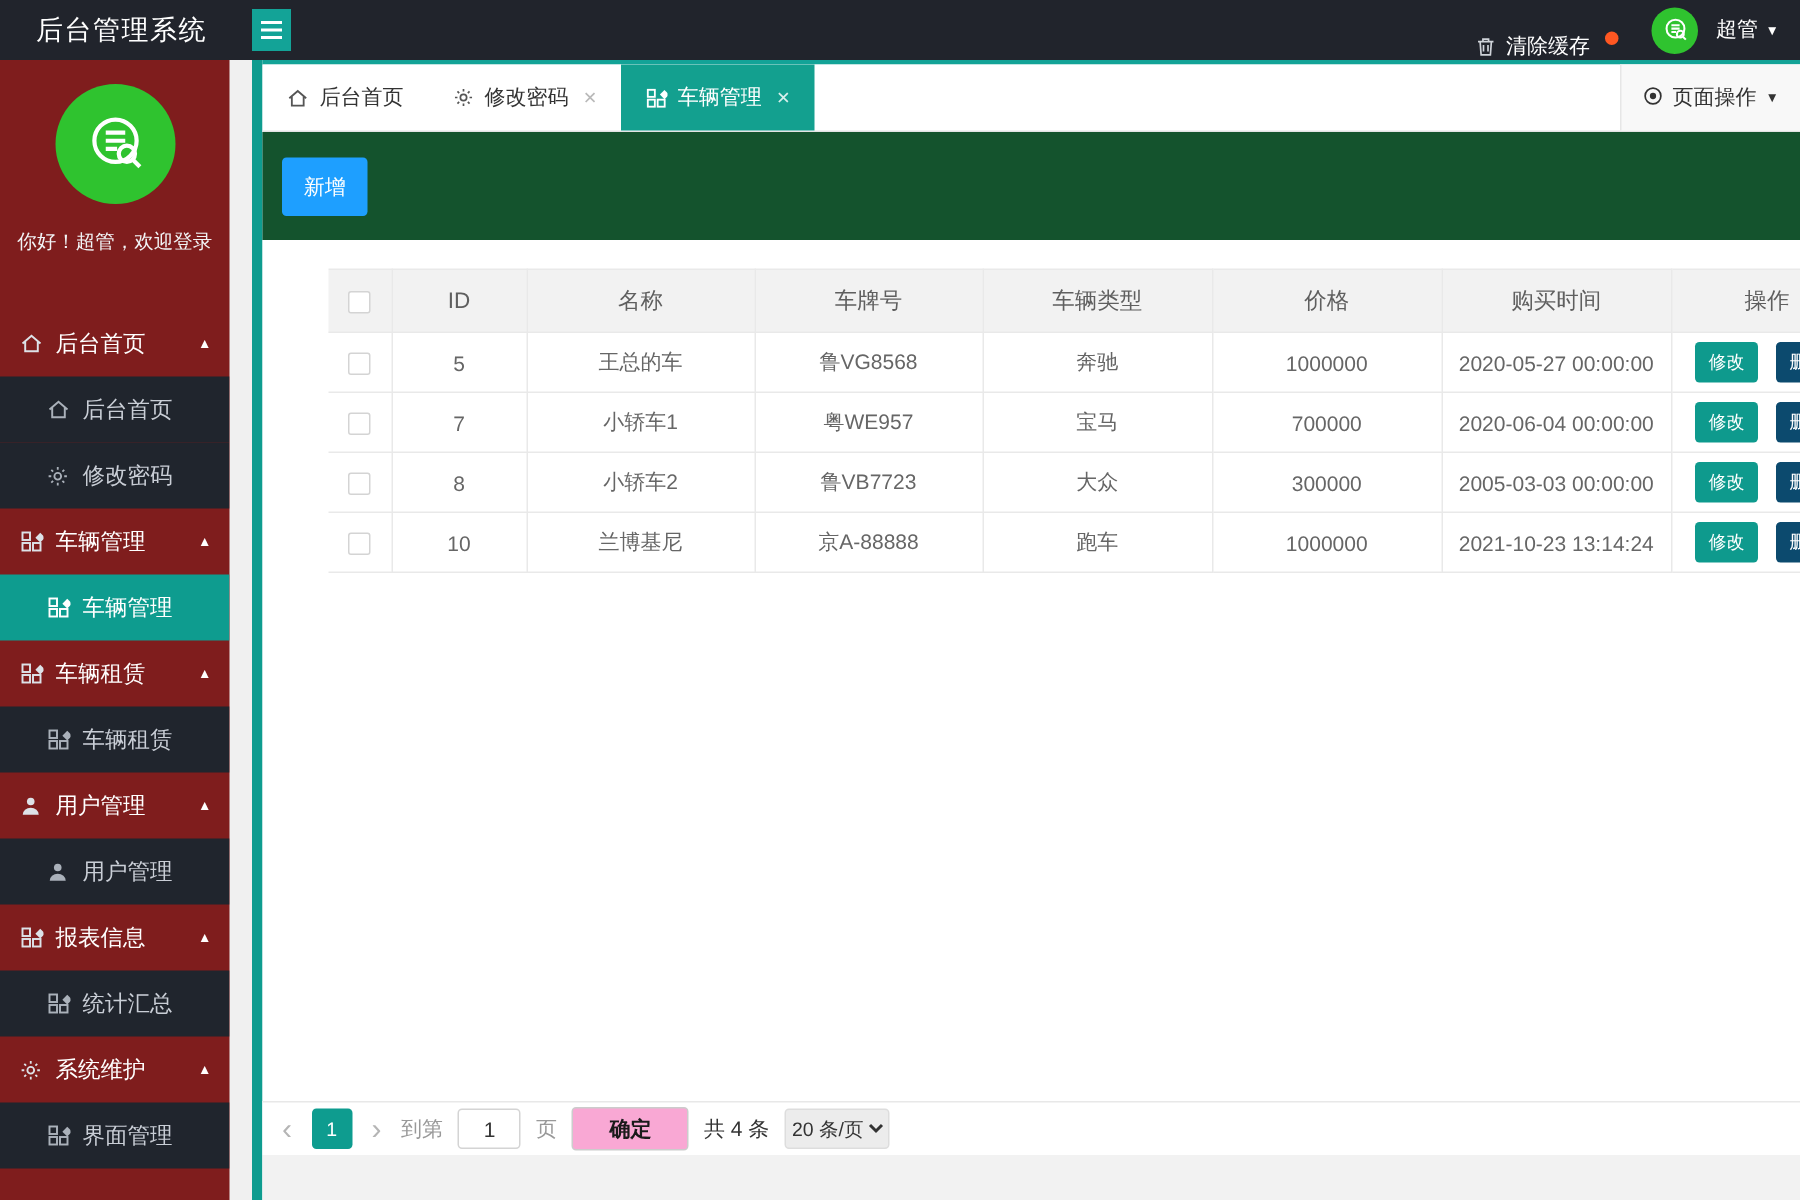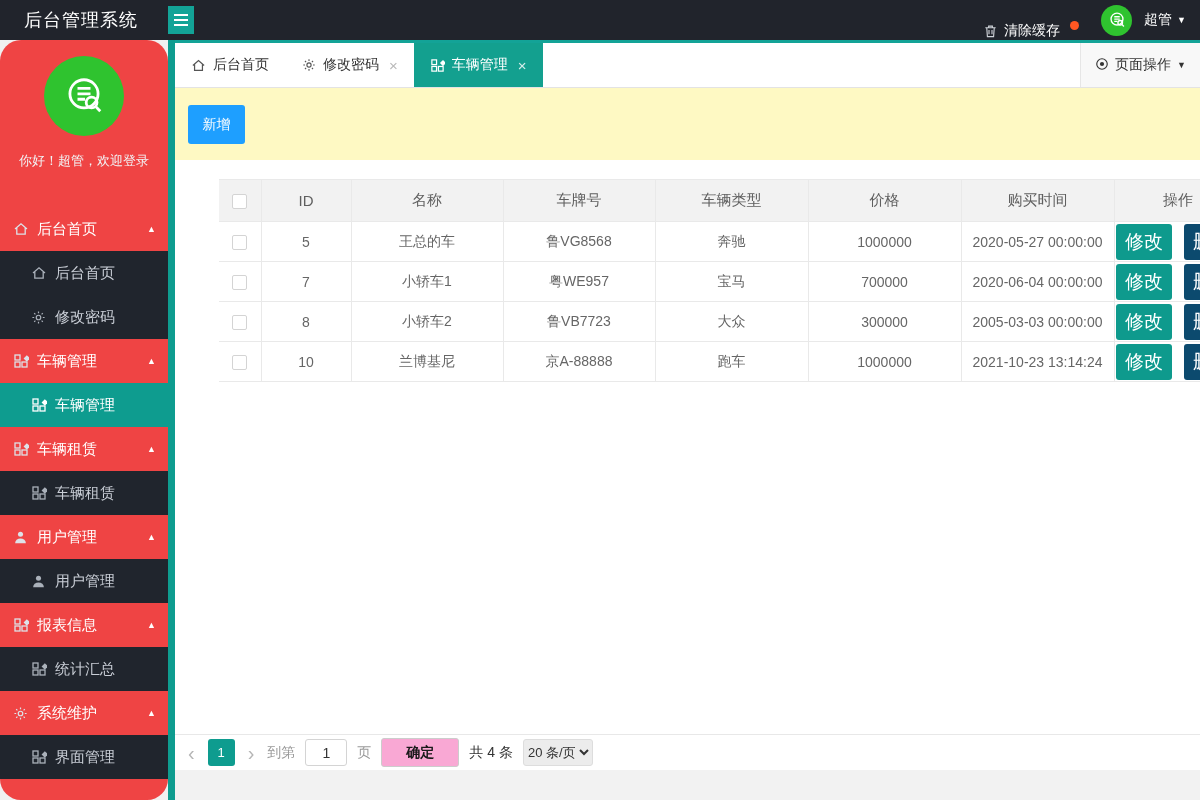--- a/index.html
+++ b/index.html
@@ -25,22 +25,22 @@
   .clear-cache svg { display:block; }
   .badge-dot { width:9px; height:9px; border-radius:50%; background:#ff5722; margin:-12px 0 0 4px; }
   .avatar {
     width:31px; height:31px; border-radius:50%; background:#2fc32f;
     margin:0 12px 0 22px; display:flex; align-items:center; justify-content:center;
   }
   .user-dd { display:flex; align-items:center; gap:5px; cursor:pointer; }
   .user-dd .caret { font-size:9px; color:#fff; }
   
   .sidebar {
-    position:absolute; left:0; top:40px; width:168px; height:760px;
-    background:#ef4444; overflow:hidden;border-radius:21px;
+    position:absolute; left:0; top:40px; width:153px; height:760px;
+    background:#7f1d1d; overflow:hidden;
   }
   .profile { height:151px; text-align:center; }
   .logo-circle {
     width:80px; height:80px; border-radius:50%; background:#2fc32f;
     margin:16px auto 0; display:flex; align-items:center; justify-content:center;
   }
   .greeting { color:#f2f4f6; font-size:13px; margin-top:16px; }
   .menu-item {
     height:44px; display:flex; align-items:center; padding:0 12px;
     color:#fff; font-size:15px; cursor:pointer;
@@ -70,39 +70,39 @@
   .tab .t-icon { width:15px; height:15px; color:#555; display:flex; align-items:center; justify-content:center; }
   .tab .t-close { color:#b9b9b9; font-size:15px; margin-left:3px; }
   .tab.active { background:#13a08f; color:#fff; }
   .tab.active .t-icon { color:#fff; }
   .tab.active .t-close { color:#d8efec; }
   .page-ops {
     margin-left:auto; border-left:1px solid #e6e6e6; background:#f8f8f8;
     display:flex; align-items:center; gap:6px; padding:0 14px; cursor:pointer; font-size:14px;
   }
   .page-ops .caret { font-size:9px; color:#333; }
-  .toolbar { height:72px; background:#fef9c3; flex:none; padding:17px 0 0 13px; }
+  .toolbar { height:72px; background:#14532d; flex:none; padding:17px 0 0 13px; }
   .btn-add {
     width:57px; height:39px; background:#1e9fff; color:#fff; border:none;
     border-radius:3px; font-size:14px; cursor:pointer; font-family:inherit;
   }
   .panel { flex:1; background:#fff; display:flex; flex-direction:column; min-height:0; }
   .table-wrap { flex:1; padding-top:19px; overflow:hidden;padding-left:44px; }
   table { border-collapse:collapse; width:1023px; table-layout:fixed; }
   th, td { border:1px solid #e9e9e9; text-align:center; font-weight:normal; }
   th { height:42px; background:#f2f2f2; color:#5f5f5f; font-size:15px; }
   td { height:40px; color:#666; font-size:14px; background:#fff; }
   table tr th:first-child, table tr td:first-child { border-left:none; }
   .cb {
     display:inline-block; width:15px; height:15px; border:1px solid #d4d4d4;
     border-radius:2px; background:#fff; vertical-align:middle; cursor:pointer;
   }
   .op-btn {
     display:inline-block; padding:5px 9px; border-radius:3px; color:#fff;
-    font-size:19px; cursor:pointer; border:none; font-family:Liberation Serif, serif;
+    font-size:12px; cursor:pointer; border:none; font-family:Liberation Serif, serif;
   }
   .btn-edit { background:#0e9a8d; margin-right:8px; }
   .btn-del { background:#0c4a6e; }
   .pager {
     height:36px; border-top:1px solid #e8e8e8; background:#fff; flex:none;
     display:flex; align-items:center; gap:10px; padding-left:10px; font-size:14px; color:#999;
   }
   .pg-chev { font-size:20px; color:#b5b5b5; line-height:1; cursor:pointer; padding:0 3px; }
   .pg-num {
     width:27px; height:27px; background:#0e9c8f; color:#fff; border-radius:3px;

